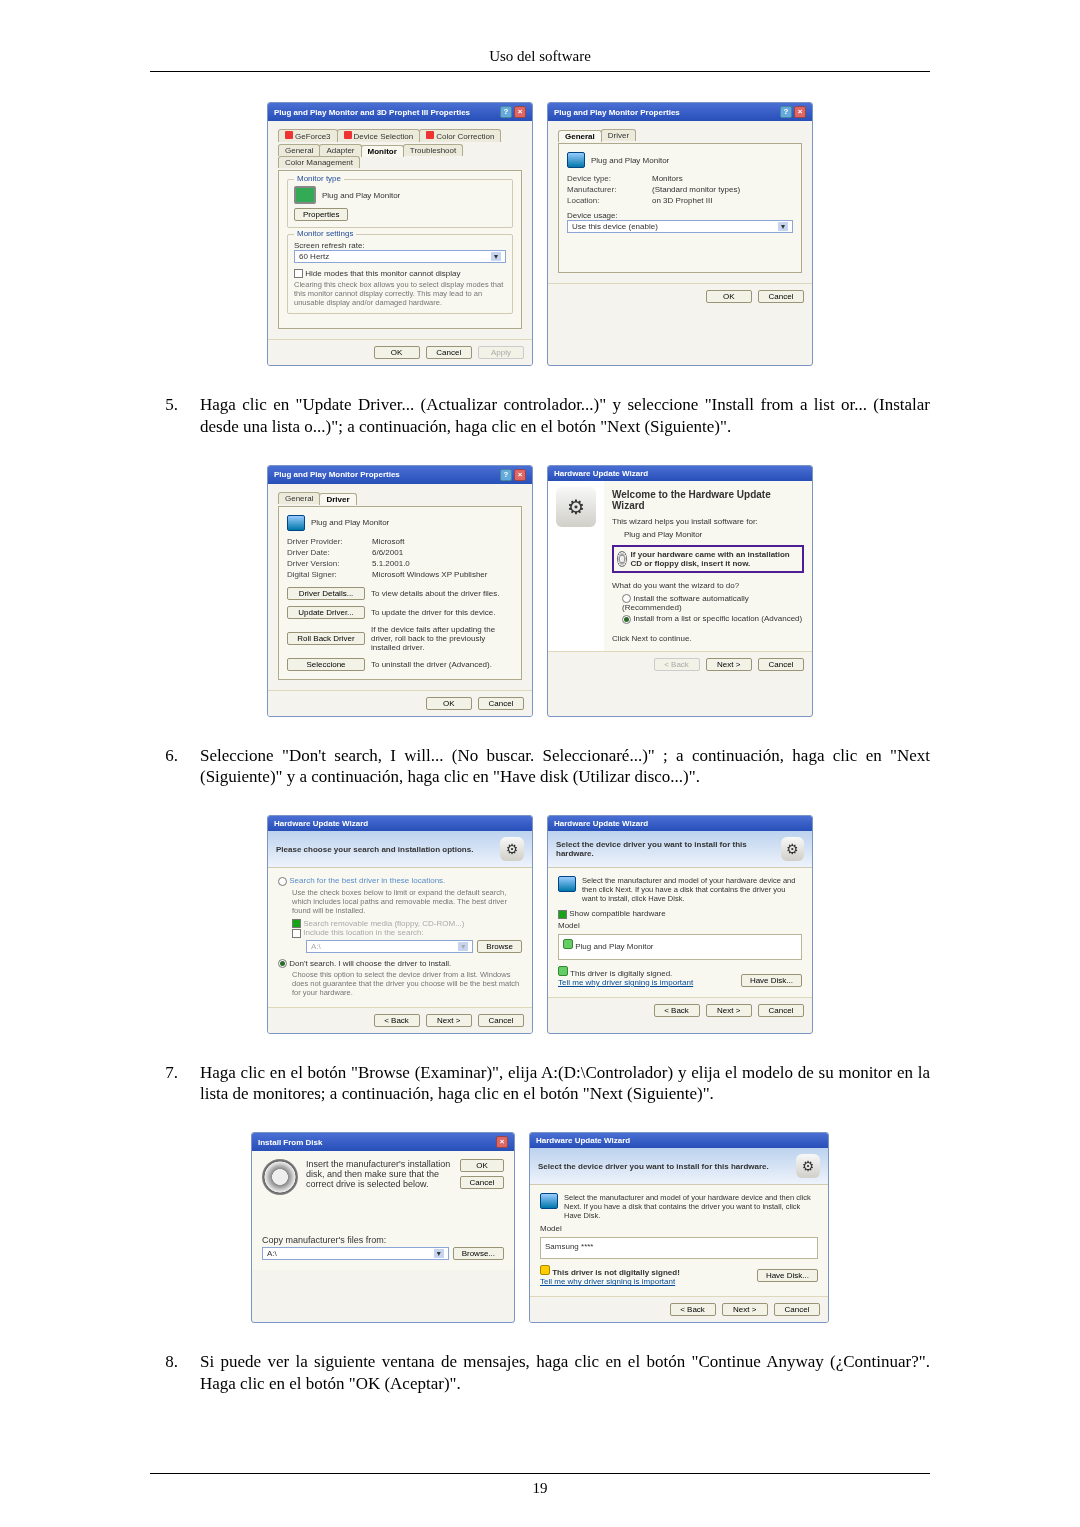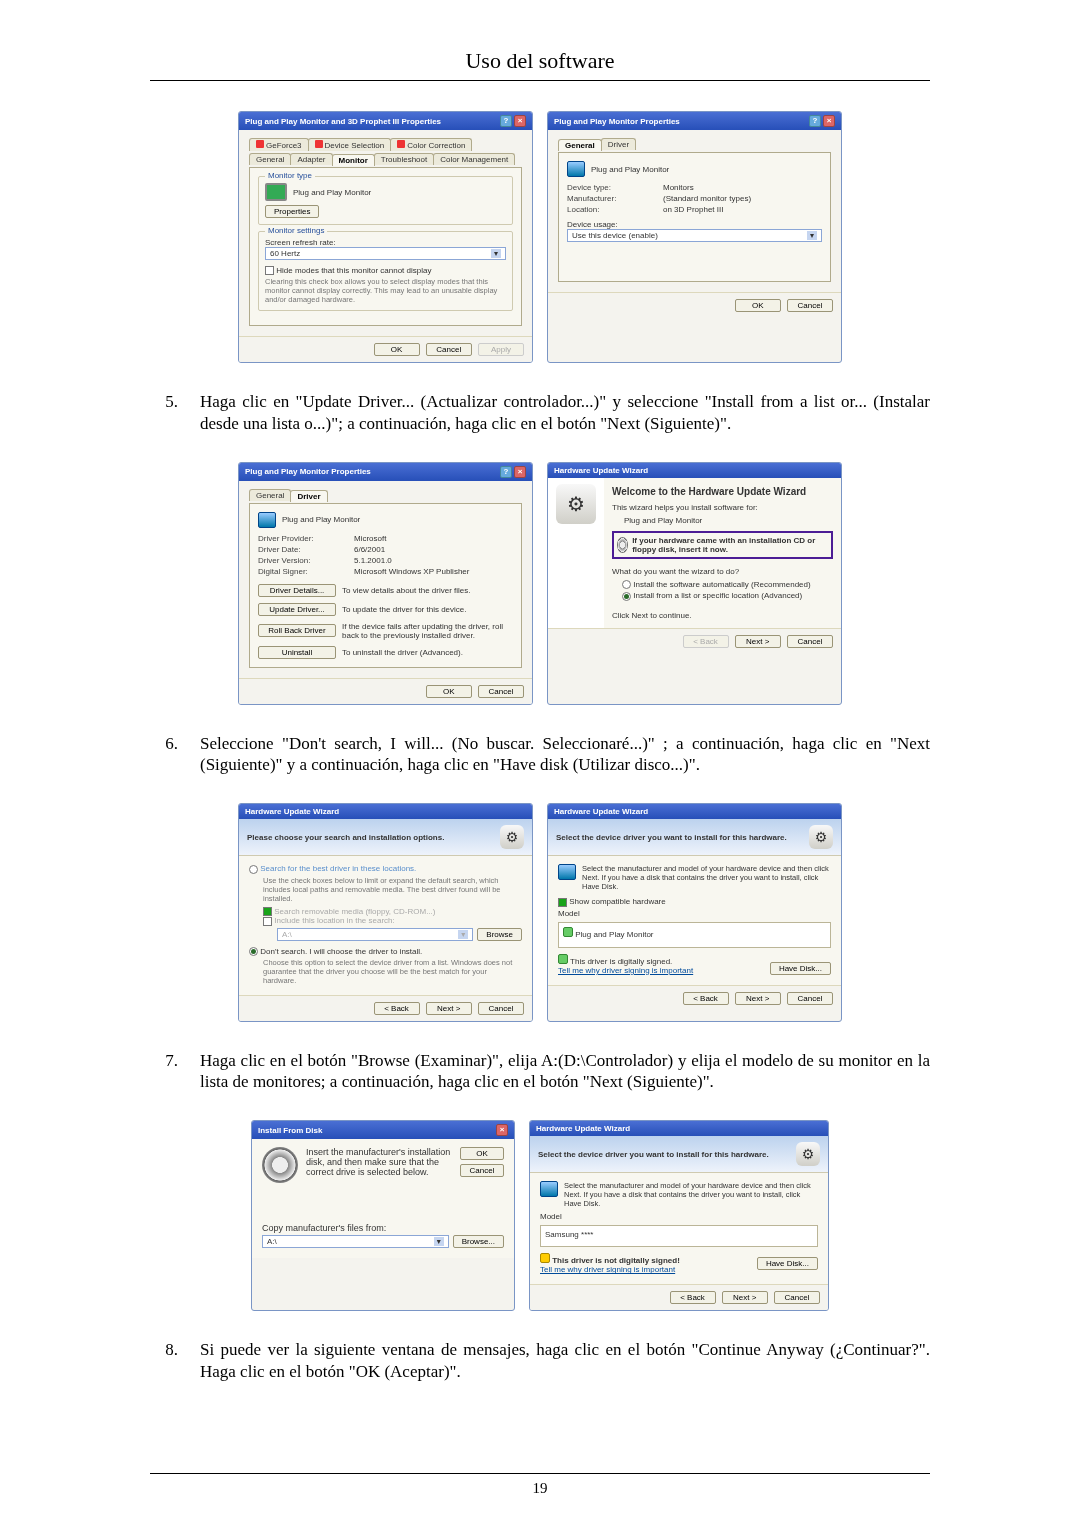--- a/index.html
+++ b/index.html
@@ -9,36 +9,36 @@
     background: #fff;
     font-family: "Times New Roman", serif;
     color: #000;
     position: relative;
   }
   .page {
     padding: 48px 150px 40px 150px;
   }
   .header-title {
     text-align: center;
-    font-size: 22px;
+    font-size: 15px;
     margin-bottom: 6px;
   }
   .hr-top {
     border: none;
     border-top: 1px solid #000;
     margin-bottom: 30px;
   }
   .dialog-row {
     display: flex;
     justify-content: center;
     gap: 14px;
     margin: 18px 0 28px 0;
   }
   .dialog {
-    width: 295px;
+    width: 266px;
     border: 1px solid #7a95c5;
     background: #f4f3ee;
     font-family: Tahoma, Arial, sans-serif;
     font-size: 8px;
     color: #333;
     border-radius: 3px;
     overflow: hidden;
   }
   .dlg-title {
     background: linear-gradient(#4a6fd4, #274fb8);
@@ -110,21 +110,21 @@
     position:absolute; bottom:30px; left:0; right:0;
     text-align:center;
   }
   .hr-bottom { border:none; border-top:1px solid #000; margin:0 150px 6px 150px;}
   .pagenum { font-size:15px; }
   .wizard-title-band {
     background:linear-gradient(#bcd2ee,#eef3fb); padding:6px 8px;
     display:flex; justify-content:space-between; align-items:center;
     border-bottom:1px solid #cfcab0;
   }
-  .kv {display:flex; gap:16px; margin:2px 0;}
+  .kv {display:flex; gap:5px; margin:2px 0;}
   .kv .k{width:80px; color:#444;}
   .checkbox {width:9px;height:9px;border:1px solid #777;display:inline-block;vertical-align:middle;background:#fff;}
   .checkbox.checked{background:#19a319;}
   .radio {width:9px;height:9px;border:1px solid #777;border-radius:50%;display:inline-block;vertical-align:middle;background:#fff;}
   .radio.on::after{content:"";display:block;width:5px;height:5px;background:#2a6b2a;border-radius:50%;margin:1px auto;} 
 </style>
 </head>
 <body>
 
 <div class="page">
@@ -278,21 +278,21 @@
           </div>
           <div style="display:flex;gap:6px;align-items:center;margin-top:6px;">
             <span class="btn" style="width:78px;text-align:center;">Update Driver...</span>
             <span style="flex:1;">To update the driver for this device.</span>
           </div>
           <div style="display:flex;gap:6px;align-items:center;margin-top:6px;">
             <span class="btn" style="width:78px;text-align:center;">Roll Back Driver</span>
             <span style="flex:1;">If the device fails after updating the driver, roll back to the previously installed driver.</span>
           </div>
           <div style="display:flex;gap:6px;align-items:center;margin-top:6px;">
-            <span class="btn" style="width:78px;text-align:center;">Uninstall</span>
+            <span class="btn" style="width:78px;text-align:center;">Seleccione</span>
             <span style="flex:1;">To uninstall the driver (Advanced).</span>
           </div>
         </div>
       </div>
       <div class="dialog-footer">
         <span class="btn">OK</span>
         <span class="btn">Cancel</span>
       </div>
     </div>
 

